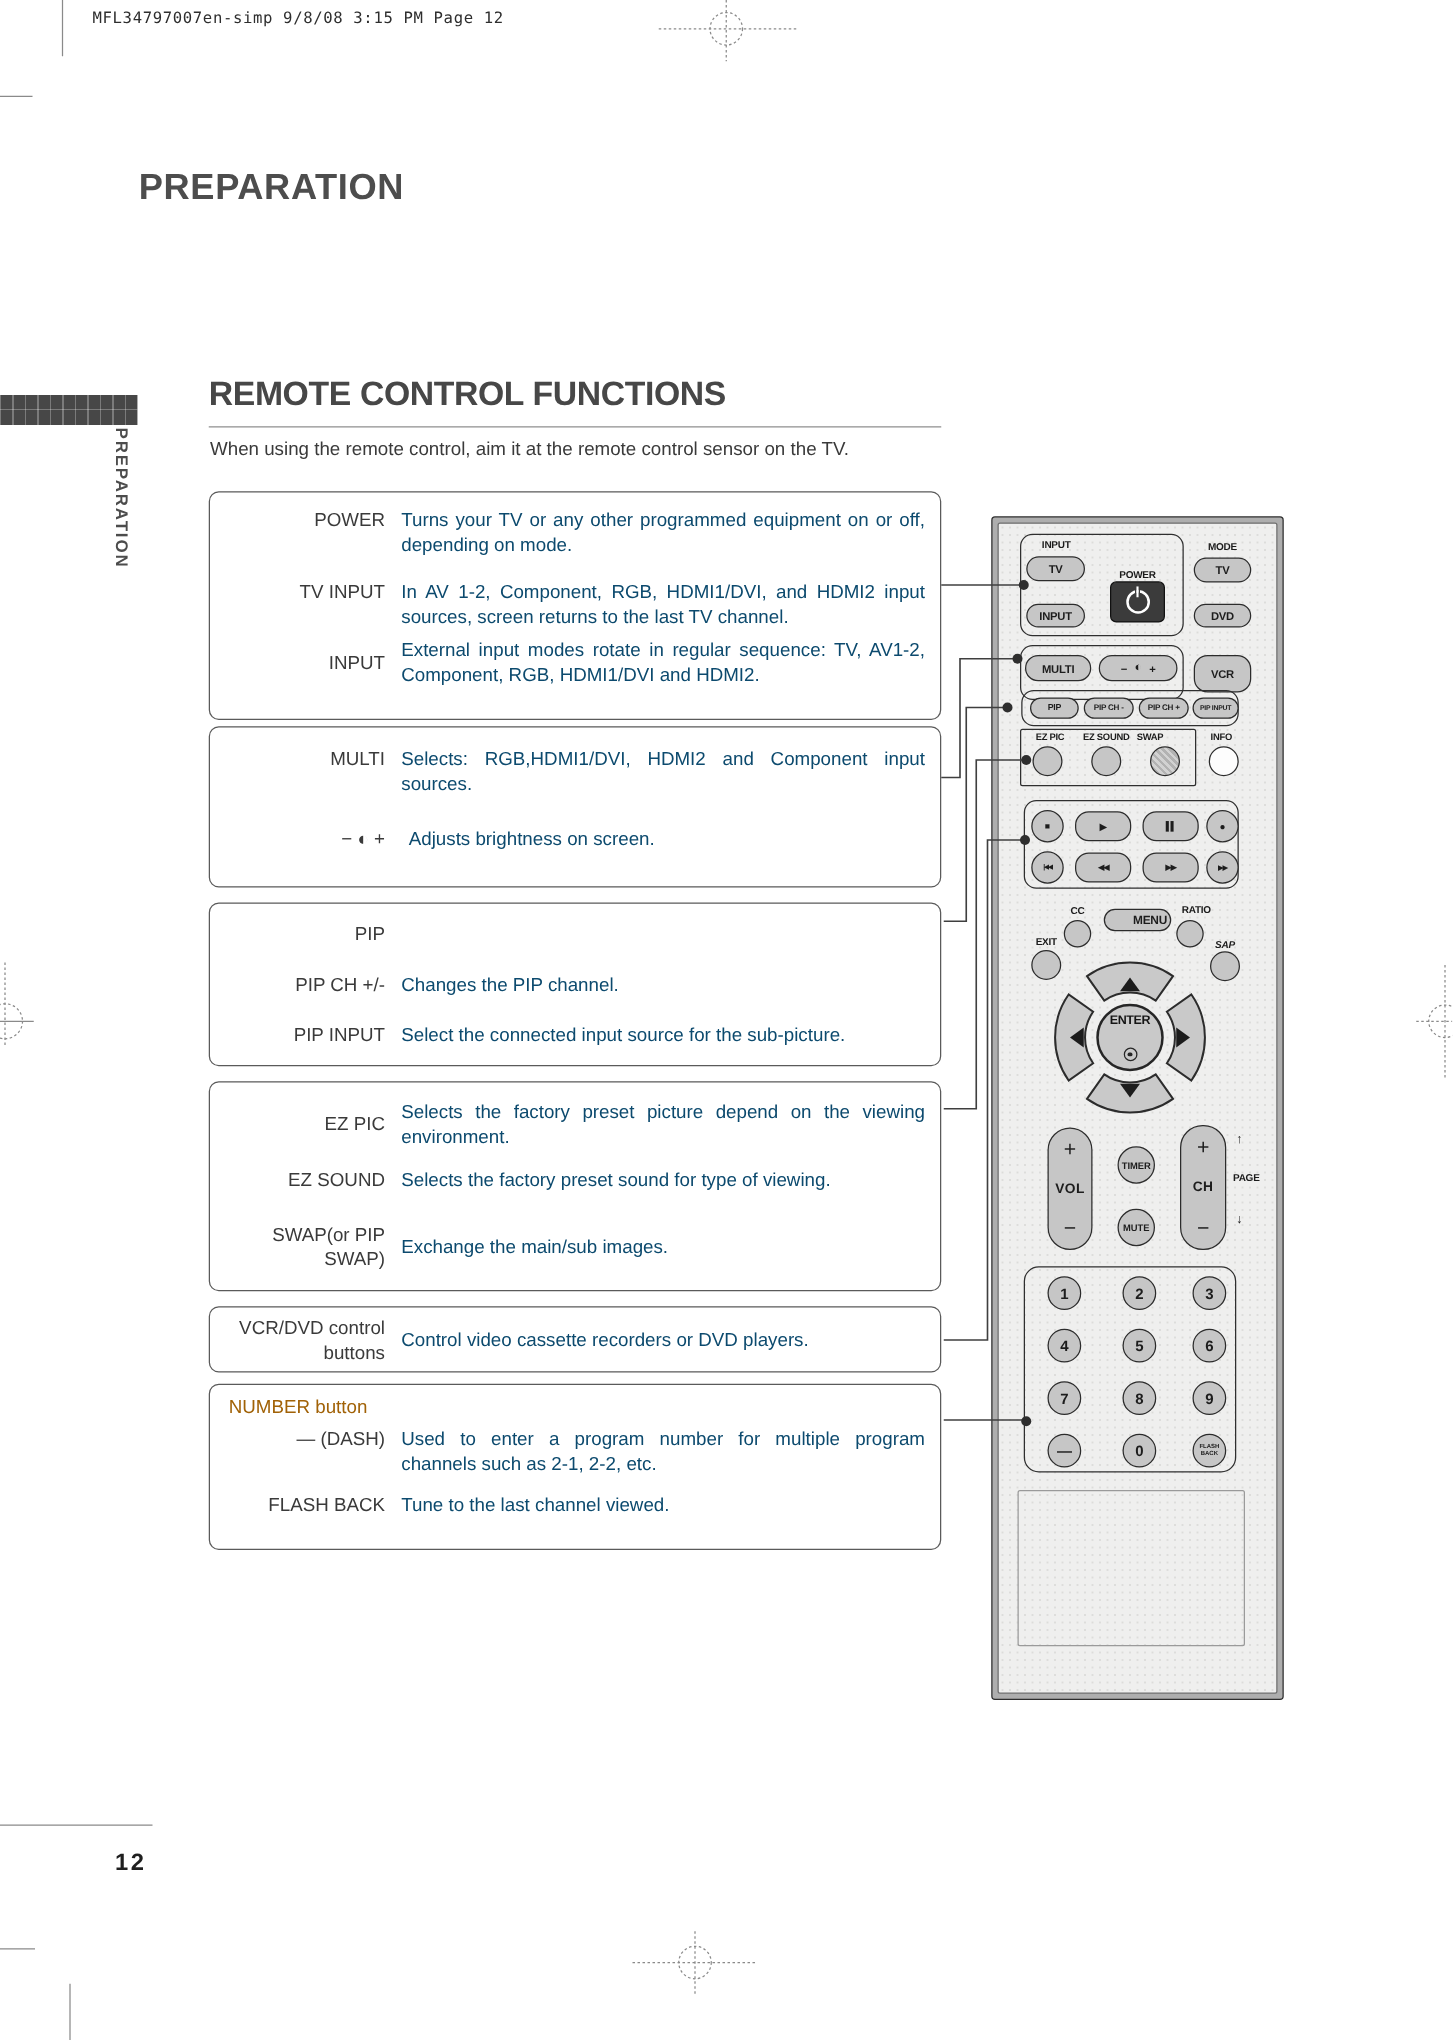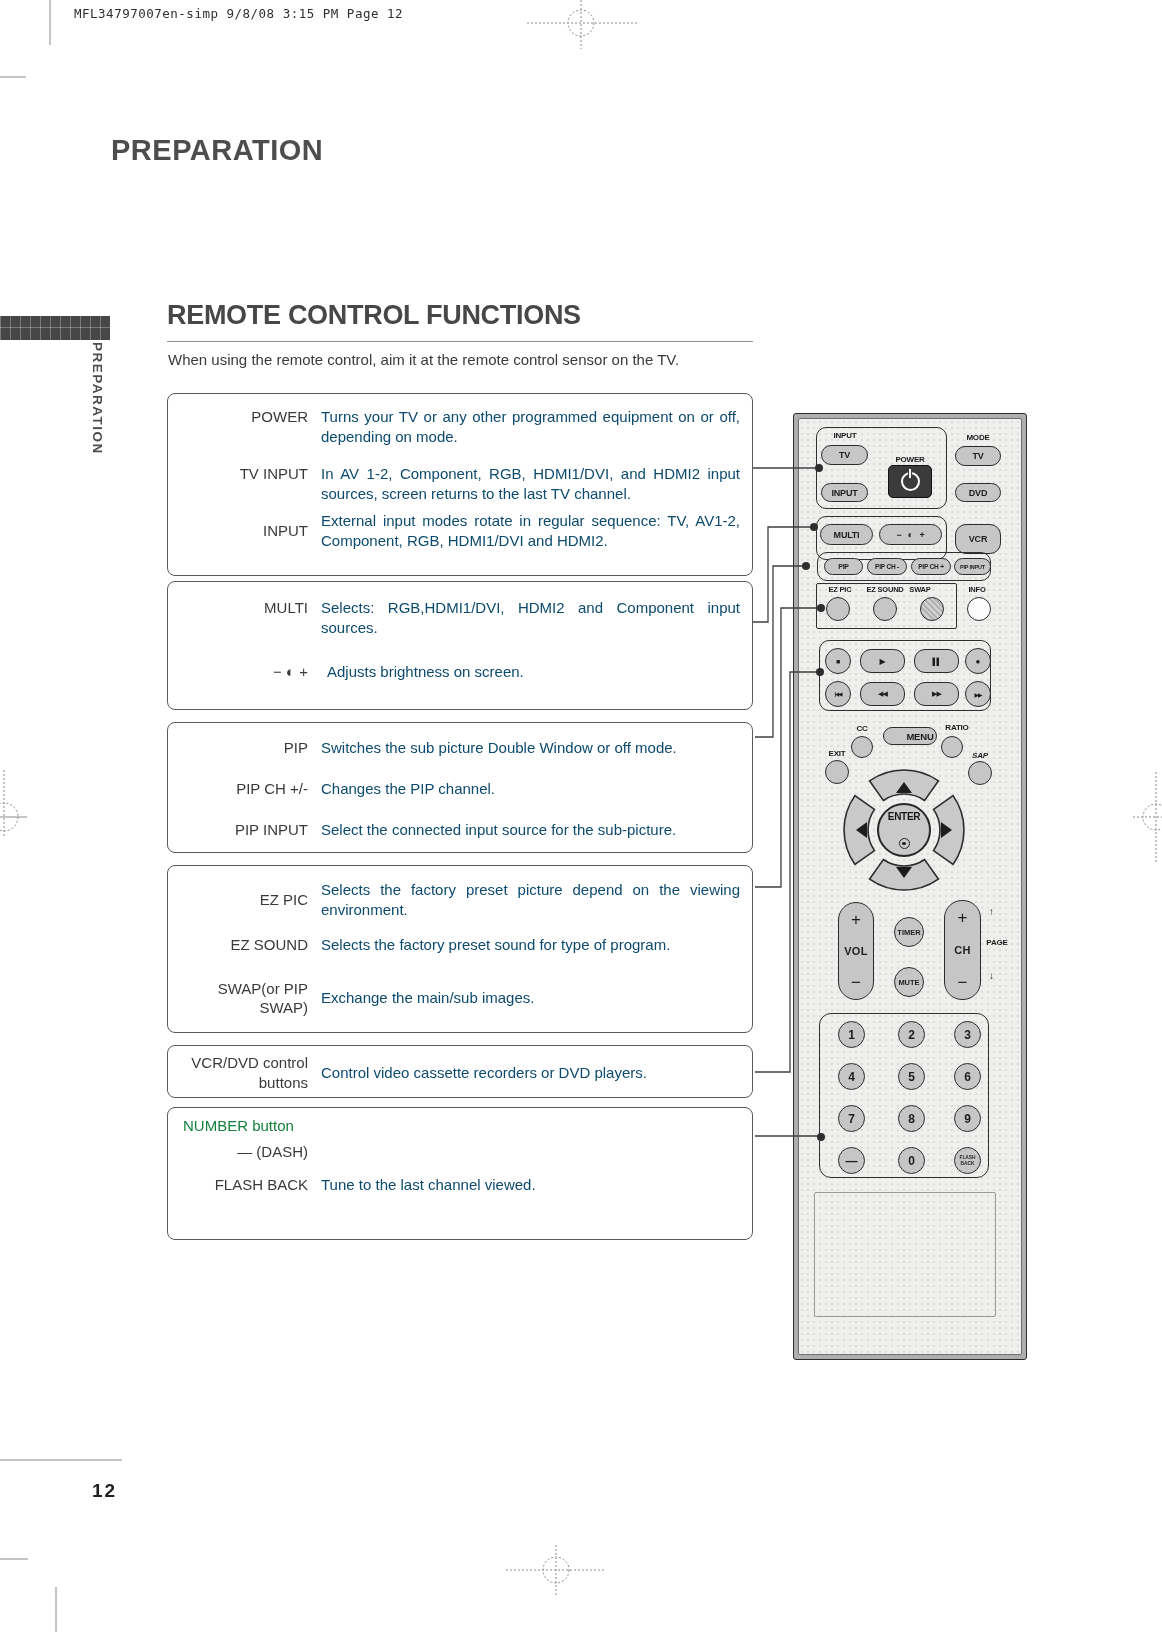--- a/index.html
+++ b/index.html
@@ -19,21 +19,21 @@
   .sec-heading{left:167px;top:300px;font-size:27px;font-weight:700;color:#474747;letter-spacing:-.3px;}
   .sec-rule{left:167px;top:341px;width:586px;height:1px;background:#8f8f8f;}
   .intro{left:168px;top:351px;width:586px;font-size:15px;color:#3a3a3a;}
   .page-num{left:92px;top:1480px;font-size:19px;font-weight:700;color:#1f1f1f;letter-spacing:2px;}
   
   .dbox{border:1px solid #5a5a5a;border-radius:8px;background:#fff;box-sizing:border-box;
         padding:13px 12px 4px 13px;overflow:hidden;}
   .drow{display:flex;gap:13px;}
   .term{width:127px;flex:none;text-align:right;font-size:15px;line-height:1.3;color:#3a3a3a;}
   .desc{flex:1;font-size:15px;line-height:1.33;text-align:justify;color:#0c4a6e;}
-  .box-header{font-size:15px;color:#15803d;margin:0 0 8px 2px;}
+  .box-header{font-size:15px;color:#a16207;margin:0 0 8px 2px;}
   
   .remote-frame{left:793px;top:413px;width:234px;height:947px;background:#aeaeae;
                 border:1px solid #2d2d2d;border-radius:3px;box-sizing:border-box;}
   .remote-face{position:absolute;left:4px;top:4px;right:4px;bottom:4px;background:#efefee;
                border:1px solid #6e6e6e;border-radius:2px;
                background-image:radial-gradient(#dcdcda 0.8px,transparent 0.9px);background-size:6px 6px;}
   .remote-content{left:799px;top:419px;width:222px;height:935px;}
   .grp{position:absolute;border:1.5px solid #2f2f2f;border-radius:10px;box-sizing:border-box;}
   .grp.square{border-radius:2px;}
   .pill{position:absolute;background:#c6c6c6;border:1.5px solid #2c2c2c;border-radius:11px;
@@ -102,58 +102,58 @@
   </div>
   <div class="drow">
     <div class="term">−  ◐  +</div>
     <div class="desc" style="text-align:left;padding-left:6px;">Adjusts brightness on screen.</div>
   </div>
 </div>
 
 <div class="abs dbox" style="left:167px;top:722px;width:586px;height:131px;padding-top:15px;">
   <div class="drow" style="margin-bottom:21px;">
     <div class="term">PIP</div>
-    <div class="desc" style="text-align:left;">Switches the sub picture Double Window or off mode.</div>
   </div>
   <div class="drow" style="margin-bottom:21px;">
     <div class="term">PIP CH +/-</div>
     <div class="desc" style="text-align:left;">Changes the PIP channel.</div>
   </div>
   <div class="drow">
     <div class="term">PIP INPUT</div>
     <div class="desc" style="text-align:left;">Select the connected input source for the sub-picture.</div>
   </div>
 </div>
 
 <div class="abs dbox" style="left:167px;top:865px;width:586px;height:168px;padding-top:14px;">
   <div class="drow" style="margin-bottom:15px;">
     <div class="term" style="align-self:center;">EZ PIC</div>
     <div class="desc">Selects the factory preset picture depend on the viewing environment.</div>
   </div>
   <div class="drow" style="margin-bottom:24px;">
     <div class="term">EZ SOUND</div>
-    <div class="desc">Selects the factory preset sound for type of program.</div>
+    <div class="desc">Selects the factory preset sound for type of viewing.</div>
   </div>
   <div class="drow">
     <div class="term">SWAP(or PIP SWAP)</div>
     <div class="desc" style="align-self:center;">Exchange the main/sub images.</div>
   </div>
 </div>
 
 <div class="abs dbox" style="left:167px;top:1045px;width:586px;height:53px;padding-top:7px;">
   <div class="drow">
     <div class="term">VCR/DVD control buttons</div>
     <div class="desc" style="align-self:center;">Control video cassette recorders or DVD players.</div>
   </div>
 </div>
 
 <div class="abs dbox" style="left:167px;top:1107px;width:586px;height:133px;padding-top:9px;">
   <div class="box-header">NUMBER button</div>
   <div class="drow" style="margin-bottom:13px;">
     <div class="term">— (DASH)</div>
+    <div class="desc">Used to enter a program number for multiple program channels such as 2-1, 2-2, etc.</div>
   </div>
   <div class="drow">
     <div class="term">FLASH BACK</div>
     <div class="desc" style="text-align:left;">Tune to the last channel viewed.</div>
   </div>
 </div>
 
 <div class="abs remote-frame">
   <div class="remote-face"></div>
 </div>

